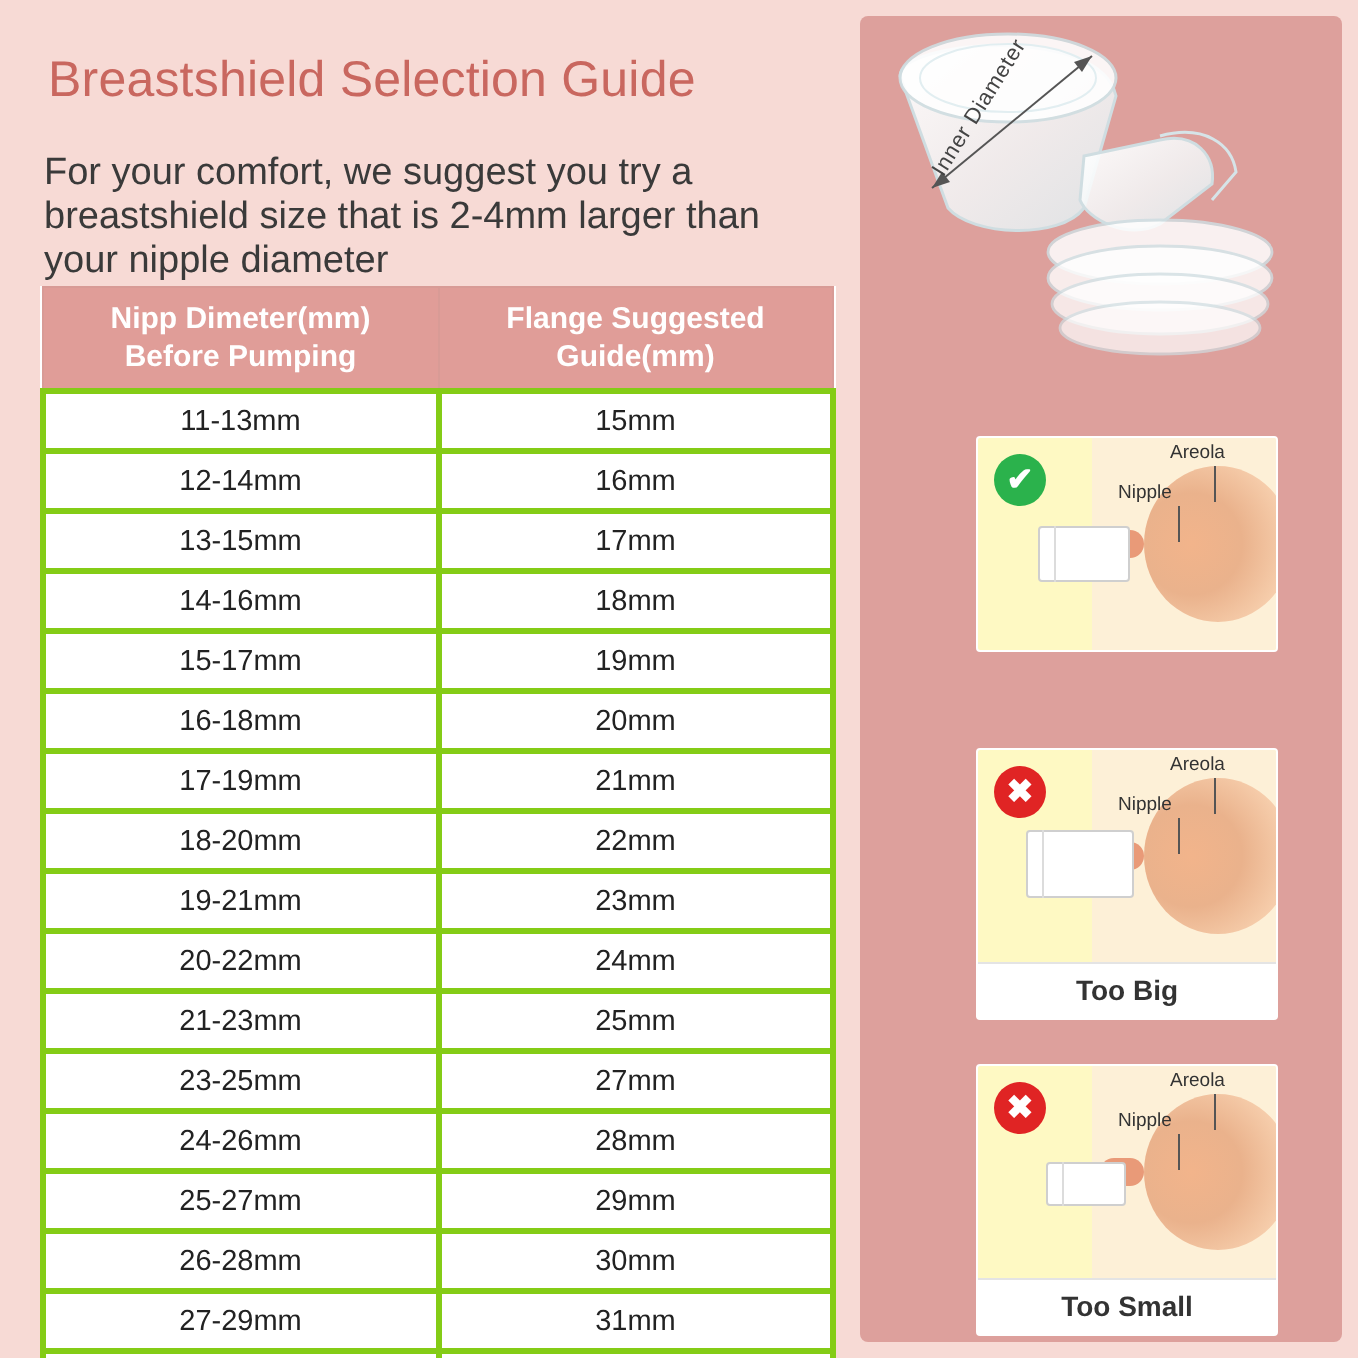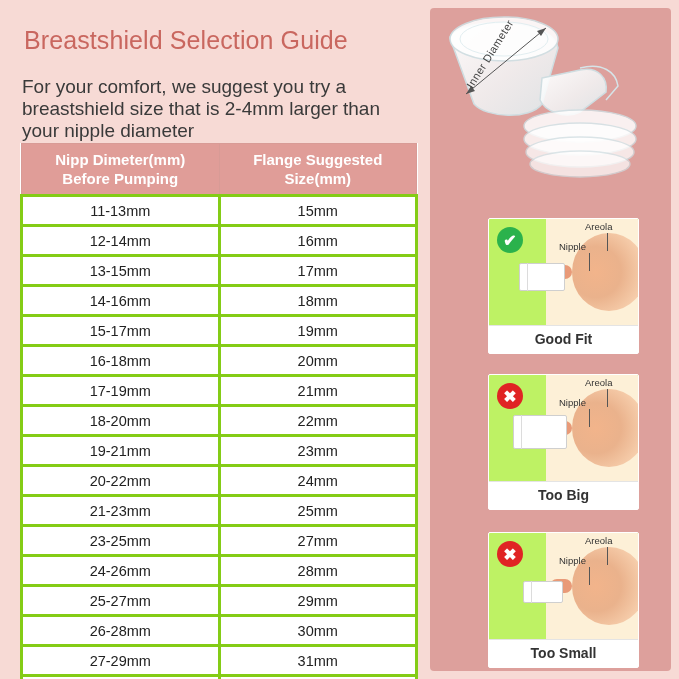--- a/index.html
+++ b/index.html
@@ -66,21 +66,21 @@
     letter-spacing:0.4px;
     white-space:nowrap;
   }
 
   
   .card{
     position:absolute;left:58px;width:149px;
     background:#ffffff;border:1px solid #ffffff;border-radius:2px;
     overflow:hidden;
   }
-  .card .pic{position:relative;height:106px;background:#bef264;}
+  .card .pic{position:relative;height:106px;background:#fef9c3;}
   .card .caption{
     height:27px;line-height:27px;text-align:center;
     font-size:14px;font-weight:bold;color:#333;
     border-top:1px solid #e4e4e4;background:#fff;
   }
   #card-good{top:210px;}
   #card-big{top:366px;}
   #card-small{top:524px;}
 
   .mark{
@@ -129,21 +129,21 @@
 
     <table class="guide">
       <thead>
         <tr>
           <th>
             <div>Nipp Dimeter(mm)</div>
             <div>Before Pumping</div>
           </th>
           <th>
             <div>Flange Suggested</div>
-            <div>Size(mm)</div>
+            <div>Guide(mm)</div>
           </th>
         </tr>
       </thead>
       <tbody id="table-body">
           <tr>
             <td>11-13mm</td>
             <td>15mm</td>
           </tr>
           <tr>
             <td>12-14mm</td>
@@ -250,21 +250,20 @@
           <div class="skin"></div>
           <div class="nip"></div>
         </div>
         <div class="tunnel"></div>
         <div class="leader" style="left:118px;top:14px;height:18px;"></div>
         <div class="leader" style="left:100px;top:34px;height:18px;"></div>
         <div class="lbl" style="left:96px;top:2px;">Areola</div>
         <div class="lbl" style="left:70px;top:22px;">Nipple</div>
         <div class="mark ok">✔</div>
       </div>
-      <div class="caption">Good Fit</div>
     </div>
 
     <div class="card" id="card-big">
       <div class="pic">
         <div class="breast">
           <div class="skin"></div>
           <div class="nip"></div>
         </div>
         <div class="tunnel" style="width:52px;height:32px;top:40px;left:24px;"></div>
         <div class="leader" style="left:118px;top:14px;height:18px;"></div>

